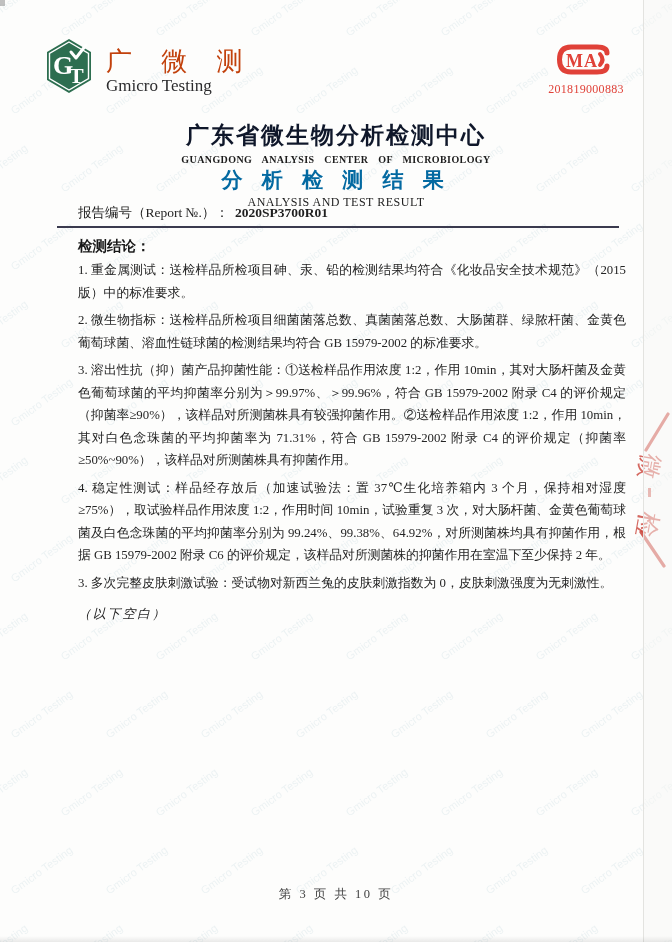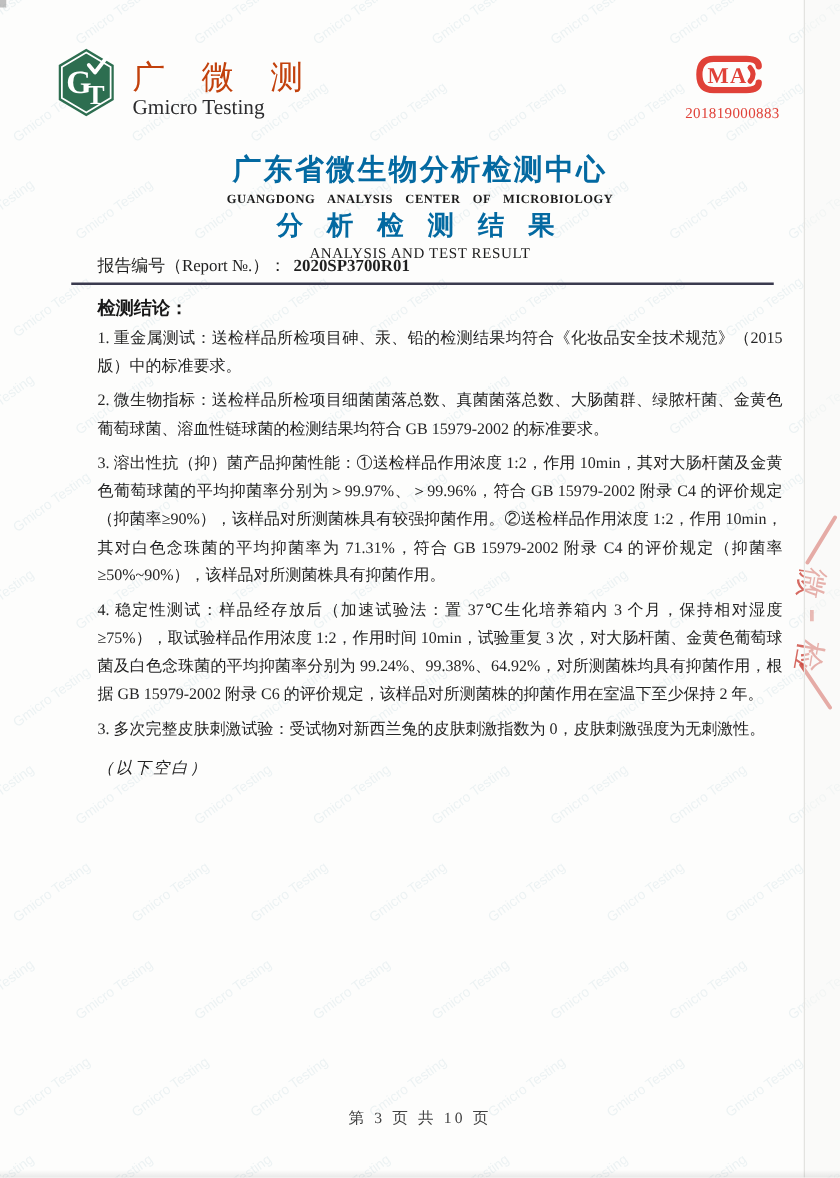--- a/index.html
+++ b/index.html
@@ -22,21 +22,21 @@
   .logo-wrap{position:absolute;left:46px;top:36px;width:300px;height:60px;}
   .logo-svg{position:absolute;left:0;top:2px;}
   .logo-cn{position:absolute;left:60px;top:8px;font-family:"Liberation Sans","DejaVu Sans",sans-serif;
            font-size:26px;font-weight:400;letter-spacing:11px;color:#c2410c;white-space:nowrap;}
   .logo-en{position:absolute;left:60px;top:40px;font-size:17px;color:#2c2c2e;white-space:nowrap;}
   .cma-wrap{position:absolute;left:546px;top:44px;width:80px;text-align:center;}
   .cma-num{margin-top:3px;font-size:12px;color:#e04138;letter-spacing:0.3px;white-space:nowrap;}
 
   
   .t-center{position:absolute;left:0;width:672px;text-align:center;}
-  .title-cn{top:120px;font-size:23px;font-weight:700;letter-spacing:2px;color:#0369a1;}
+  .title-cn{top:120px;font-size:23px;font-weight:700;letter-spacing:2px;color:#0f172a;}
   .title-en{top:154px;font-size:10px;font-weight:700;letter-spacing:0.4px;word-spacing:7px;color:#1c1c1c;}
   .result-cn{top:166px;font-size:21px;font-weight:700;letter-spacing:7px;color:#0369a1;}
   .result-en{top:195px;font-size:12px;font-weight:400;letter-spacing:0.5px;color:#1c1c1c;}
 
   .report-row{position:absolute;left:78px;top:204px;font-size:13.5px;color:#1f1f1f;white-space:nowrap;}
   .report-row .val{margin-left:6px;font-weight:bold;}
   .rule{position:absolute;left:57px;top:226px;width:562px;height:2px;background:#3a3a4e;}
 
   
   .concl-head{position:absolute;left:78px;top:237px;font-size:14.5px;font-weight:700;color:#181818;}

